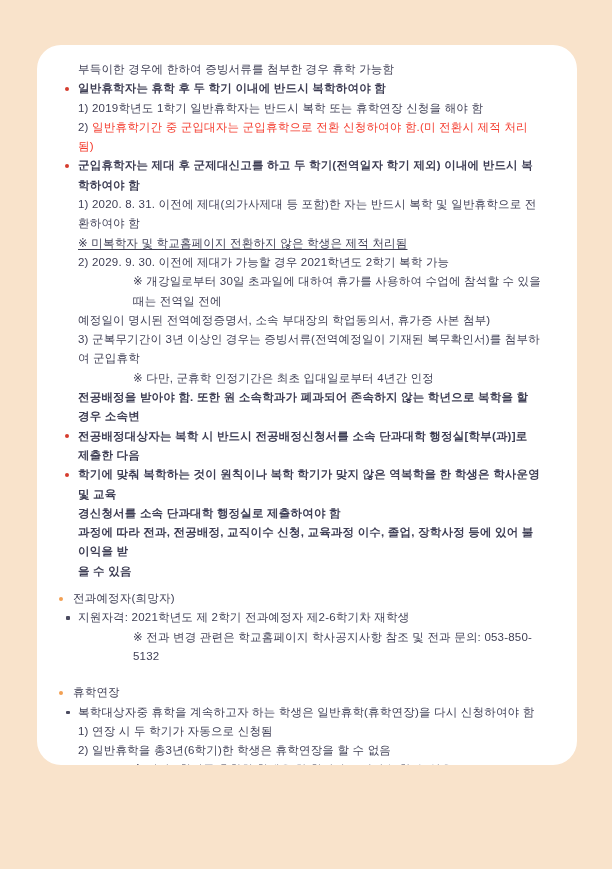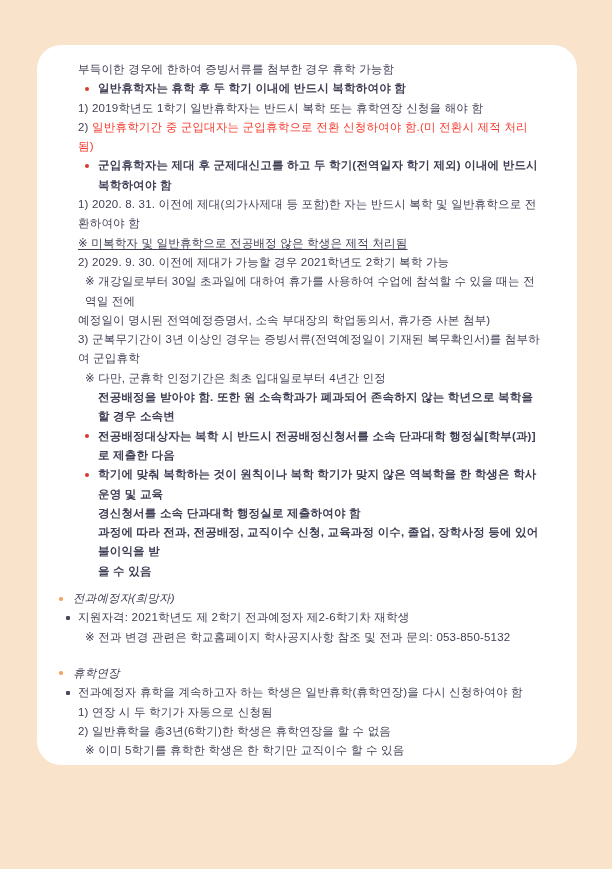--- a/index.html
+++ b/index.html
@@ -22,23 +22,23 @@
   }
   .line {
     position: relative;
     font-size: 11.5px;
     line-height: 19.3px;
     color: #3e3e54;
     padding-left: 41px;
     padding-right: 36px;
     letter-spacing: 0.2px;
   }
-  .line.note { padding-left: 48px; }
-  .line.section { padding-left: 36px; font-style: italic; }
-  .line.bold { font-weight: bold; margin-left: 20px; }
+  .line.note { padding-left: 48px; margin-left: 48px; }
+  .line.section { padding-left: 36px; }
+  .line.bold { font-weight: bold; }
   .line.ul span[data-name="doc-line-text"] { text-decoration: underline; text-underline-offset: 2px; }
   .red { color: #f43a2c; }
   .dot {
     position: absolute;
     top: 7.5px;
     width: 4px; height: 4px;
     border-radius: 50%;
   }
   .dot.b-red { left: 28px; background: #d53c2e; }
   .dot.b-orange { left: 22px; background: #f2a053; }
@@ -48,38 +48,38 @@
 <body data-name="page-background">
 
 <div class="card" data-name="notice-document-card">
   <div id="doc" data-name="document-body">
       <div class="line cont" data-name="doc-line"><span data-name="doc-line-text">부득이한 경우에 한하여 증빙서류를 첨부한 경우 휴학 가능함</span></div>
       <div class="line bullet bold" data-name="doc-line"><span class="dot b-red" data-name="red-bullet-icon"></span><span data-name="doc-line-text">일반휴학자는 휴학 후 두 학기 이내에 반드시 복학하여야 함</span></div>
       <div class="line cont" data-name="doc-line"><span data-name="doc-line-text">1) 2019학년도 1학기 일반휴학자는 반드시 복학 또는 휴학연장 신청을 해야 함</span></div>
       <div class="line cont" data-name="doc-line"><span data-name="doc-line-text"><span data-name="plain-text">2) </span><span class="red" data-name="red-emphasis-text">일반휴학기간 중 군입대자는 군입휴학으로 전환 신청하여야 함.(미 전환시 제적 처리됨)</span></span></div>
       <div class="line bullet bold" data-name="doc-line"><span class="dot b-red" data-name="red-bullet-icon"></span><span data-name="doc-line-text">군입휴학자는 제대 후 군제대신고를 하고 두 학기(전역일자 학기 제외) 이내에 반드시 복학하여야 함</span></div>
       <div class="line cont" data-name="doc-line"><span data-name="doc-line-text">1) 2020. 8. 31. 이전에 제대(의가사제대 등 포함)한 자는 반드시 복학 및 일반휴학으로 전환하여야 함</span></div>
-      <div class="line cont ul" data-name="doc-line"><span data-name="doc-line-text">※ 미복학자 및 일반휴학으로 전공배정 않은 학생은 제적 처리됨</span></div>
+      <div class="line cont ul" data-name="doc-line"><span data-name="doc-line-text">※ 미복학자 및 학교홈페이지 전환하지 않은 학생은 제적 처리됨</span></div>
       <div class="line cont" data-name="doc-line"><span data-name="doc-line-text">2) 2029. 9. 30. 이전에 제대가 가능할 경우 2021학년도 2학기 복학 가능</span></div>
       <div class="line note" data-name="doc-line"><span data-name="doc-line-text">※ 개강일로부터 30일 초과일에 대하여 휴가를 사용하여 수업에 참석할 수 있을 때는 전역일 전에</span></div>
       <div class="line cont" data-name="doc-line"><span data-name="doc-line-text">예정일이 명시된 전역예정증명서, 소속 부대장의 학업동의서, 휴가증 사본 첨부)</span></div>
       <div class="line cont" data-name="doc-line"><span data-name="doc-line-text">3) 군복무기간이 3년 이상인 경우는 증빙서류(전역예정일이 기재된 복무확인서)를 첨부하여 군입휴학</span></div>
       <div class="line note" data-name="doc-line"><span data-name="doc-line-text">※ 다만, 군휴학 인정기간은 최초 입대일로부터 4년간 인정</span></div>
       <div class="line cont bold" data-name="doc-line"><span data-name="doc-line-text">전공배정을 받아야 함. 또한 원 소속학과가 폐과되어 존속하지 않는 학년으로 복학을 할 경우 소속변</span></div>
       <div class="line bullet bold" data-name="doc-line"><span class="dot b-red" data-name="red-bullet-icon"></span><span data-name="doc-line-text">전공배정대상자는 복학 시 반드시 전공배정신청서를 소속 단과대학 행정실[학부(과)]로 제출한 다음</span></div>
       <div class="line bullet bold" data-name="doc-line"><span class="dot b-red" data-name="red-bullet-icon"></span><span data-name="doc-line-text">학기에 맞춰 복학하는 것이 원칙이나 복학 학기가 맞지 않은 역복학을 한 학생은 학사운영 및 교육</span></div>
       <div class="line cont bold" data-name="doc-line"><span data-name="doc-line-text">경신청서를 소속 단과대학 행정실로 제출하여야 함</span></div>
       <div class="line cont bold" data-name="doc-line"><span data-name="doc-line-text">과정에 따라 전과, 전공배정, 교직이수 신청, 교육과정 이수, 졸업, 장학사정 등에 있어 불이익을 받</span></div>
       <div class="line cont bold" data-name="doc-line"><span data-name="doc-line-text">을 수 있음</span></div>
       <div data-name="section-spacer" style="height: 8px;"></div>
       <div class="line section" data-name="doc-line"><span class="dot b-orange" data-name="orange-bullet-icon"></span><span data-name="doc-line-text">전과예정자(희망자)</span></div>
       <div class="line subbullet" data-name="doc-line"><span class="dot b-square" data-name="square-bullet-icon"></span><span data-name="doc-line-text">지원자격: 2021학년도 제 2학기 전과예정자 제2-6학기차 재학생</span></div>
       <div class="line note" data-name="doc-line"><span data-name="doc-line-text">※ 전과 변경 관련은 학교홈페이지 학사공지사항 참조 및 전과 문의: 053-850-5132</span></div>
       <div data-name="section-spacer" style="height: 17px;"></div>
       <div class="line section" data-name="doc-line"><span class="dot b-orange" data-name="orange-bullet-icon"></span><span data-name="doc-line-text">휴학연장</span></div>
-      <div class="line subbullet" data-name="doc-line"><span class="dot b-square" data-name="square-bullet-icon"></span><span data-name="doc-line-text">전과예정자 휴학을 계속하고자 하는 학생은 일반휴학(휴학연장)을 다시 신청하여야 함</span></div>
+      <div class="line subbullet" data-name="doc-line"><span class="dot b-square" data-name="square-bullet-icon"></span><span data-name="doc-line-text">복학대상자중 휴학을 계속하고자 하는 학생은 일반휴학(휴학연장)을 다시 신청하여야 함</span></div>
       <div class="line cont" data-name="doc-line"><span data-name="doc-line-text">1) 연장 시 두 학기가 자동으로 신청됨</span></div>
       <div class="line cont" data-name="doc-line"><span data-name="doc-line-text">2) 일반휴학을 총3년(6학기)한 학생은 휴학연장을 할 수 없음</span></div>
       <div class="line note" data-name="doc-line"><span data-name="doc-line-text">※ 이미 5학기를 휴학한 학생은 한 학기만 교직이수 할 수 있음</span></div>
       <div data-name="section-spacer" style="height: 17px;"></div>
     </div>
 
 </div>
 
 </body></html>

